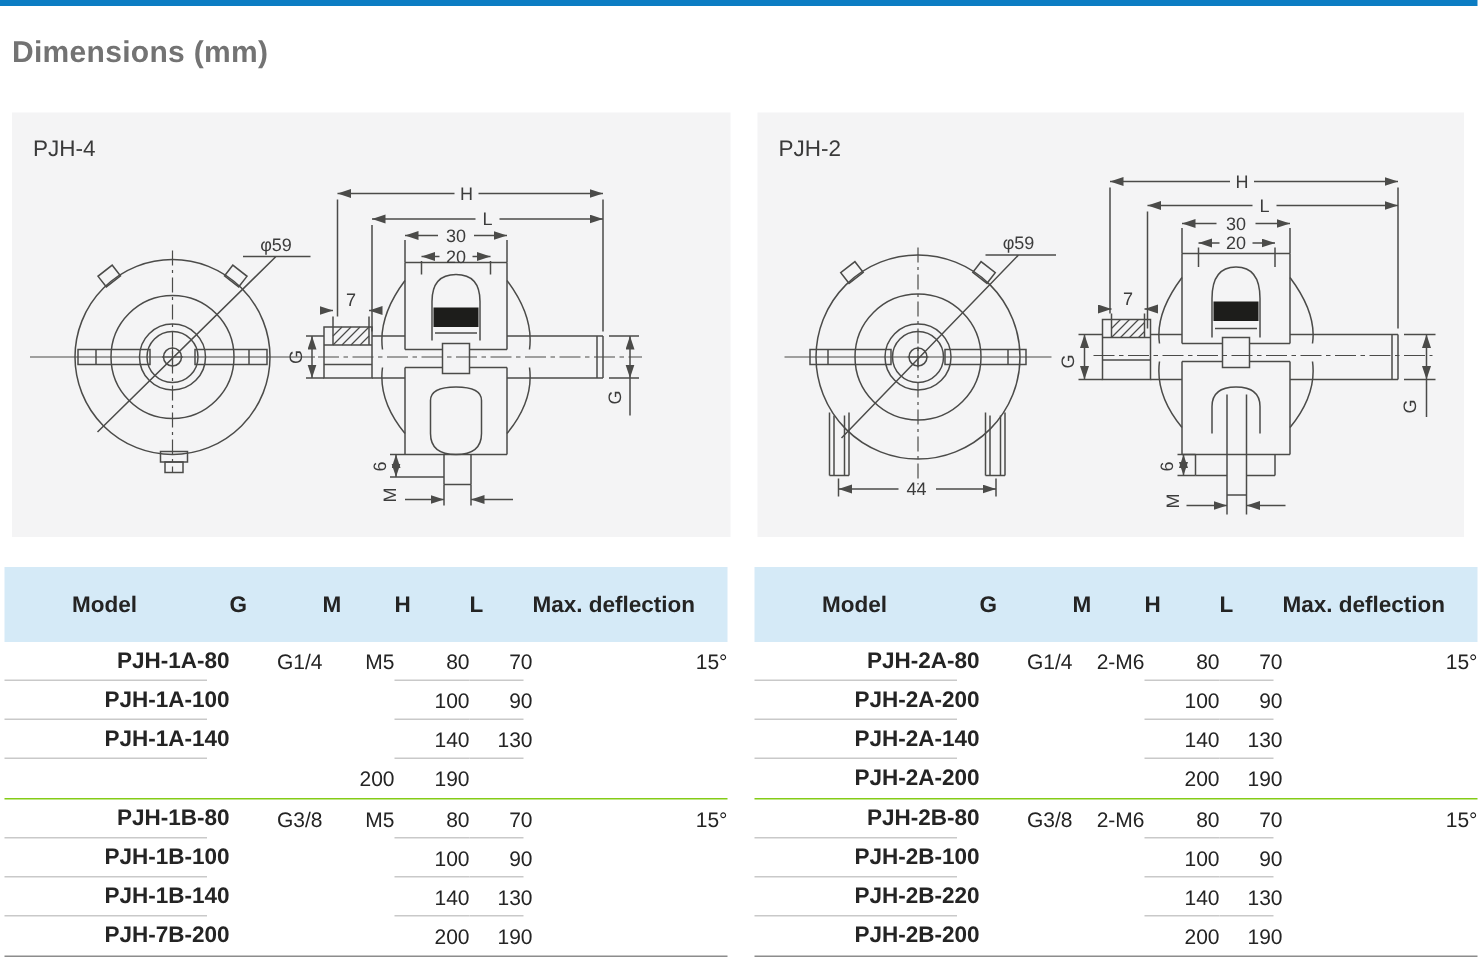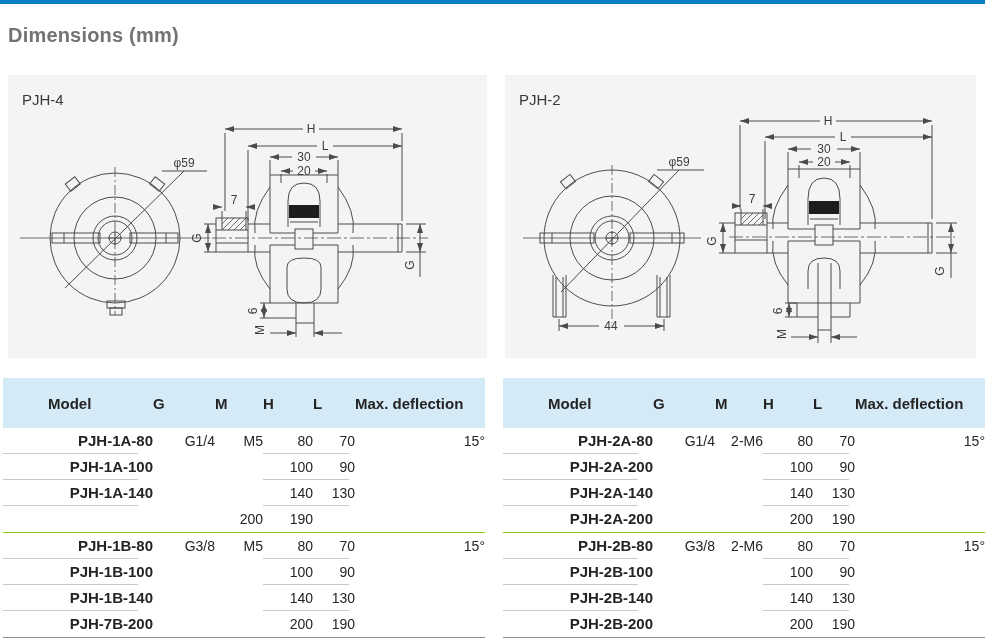--- a/index.html
+++ b/index.html
@@ -374,21 +374,21 @@
     </div>
     <div class="trow hasline">
       <div class="td-model">PJH-2B-100</div>
       <div></div>
       <div></div>
       <div class="td-h">100</div>
       <div class="td-l">90</div>
       <div></div>
     </div>
     <div class="trow hasline">
-      <div class="td-model">PJH-2B-140</div>
+      <div class="td-model">PJH-2B-220</div>
       <div></div>
       <div></div>
       <div class="td-h">140</div>
       <div class="td-l">130</div>
       <div></div>
     </div>
     <div class="trow">
       <div class="td-model">PJH-2B-200</div>
       <div></div>
       <div></div>

